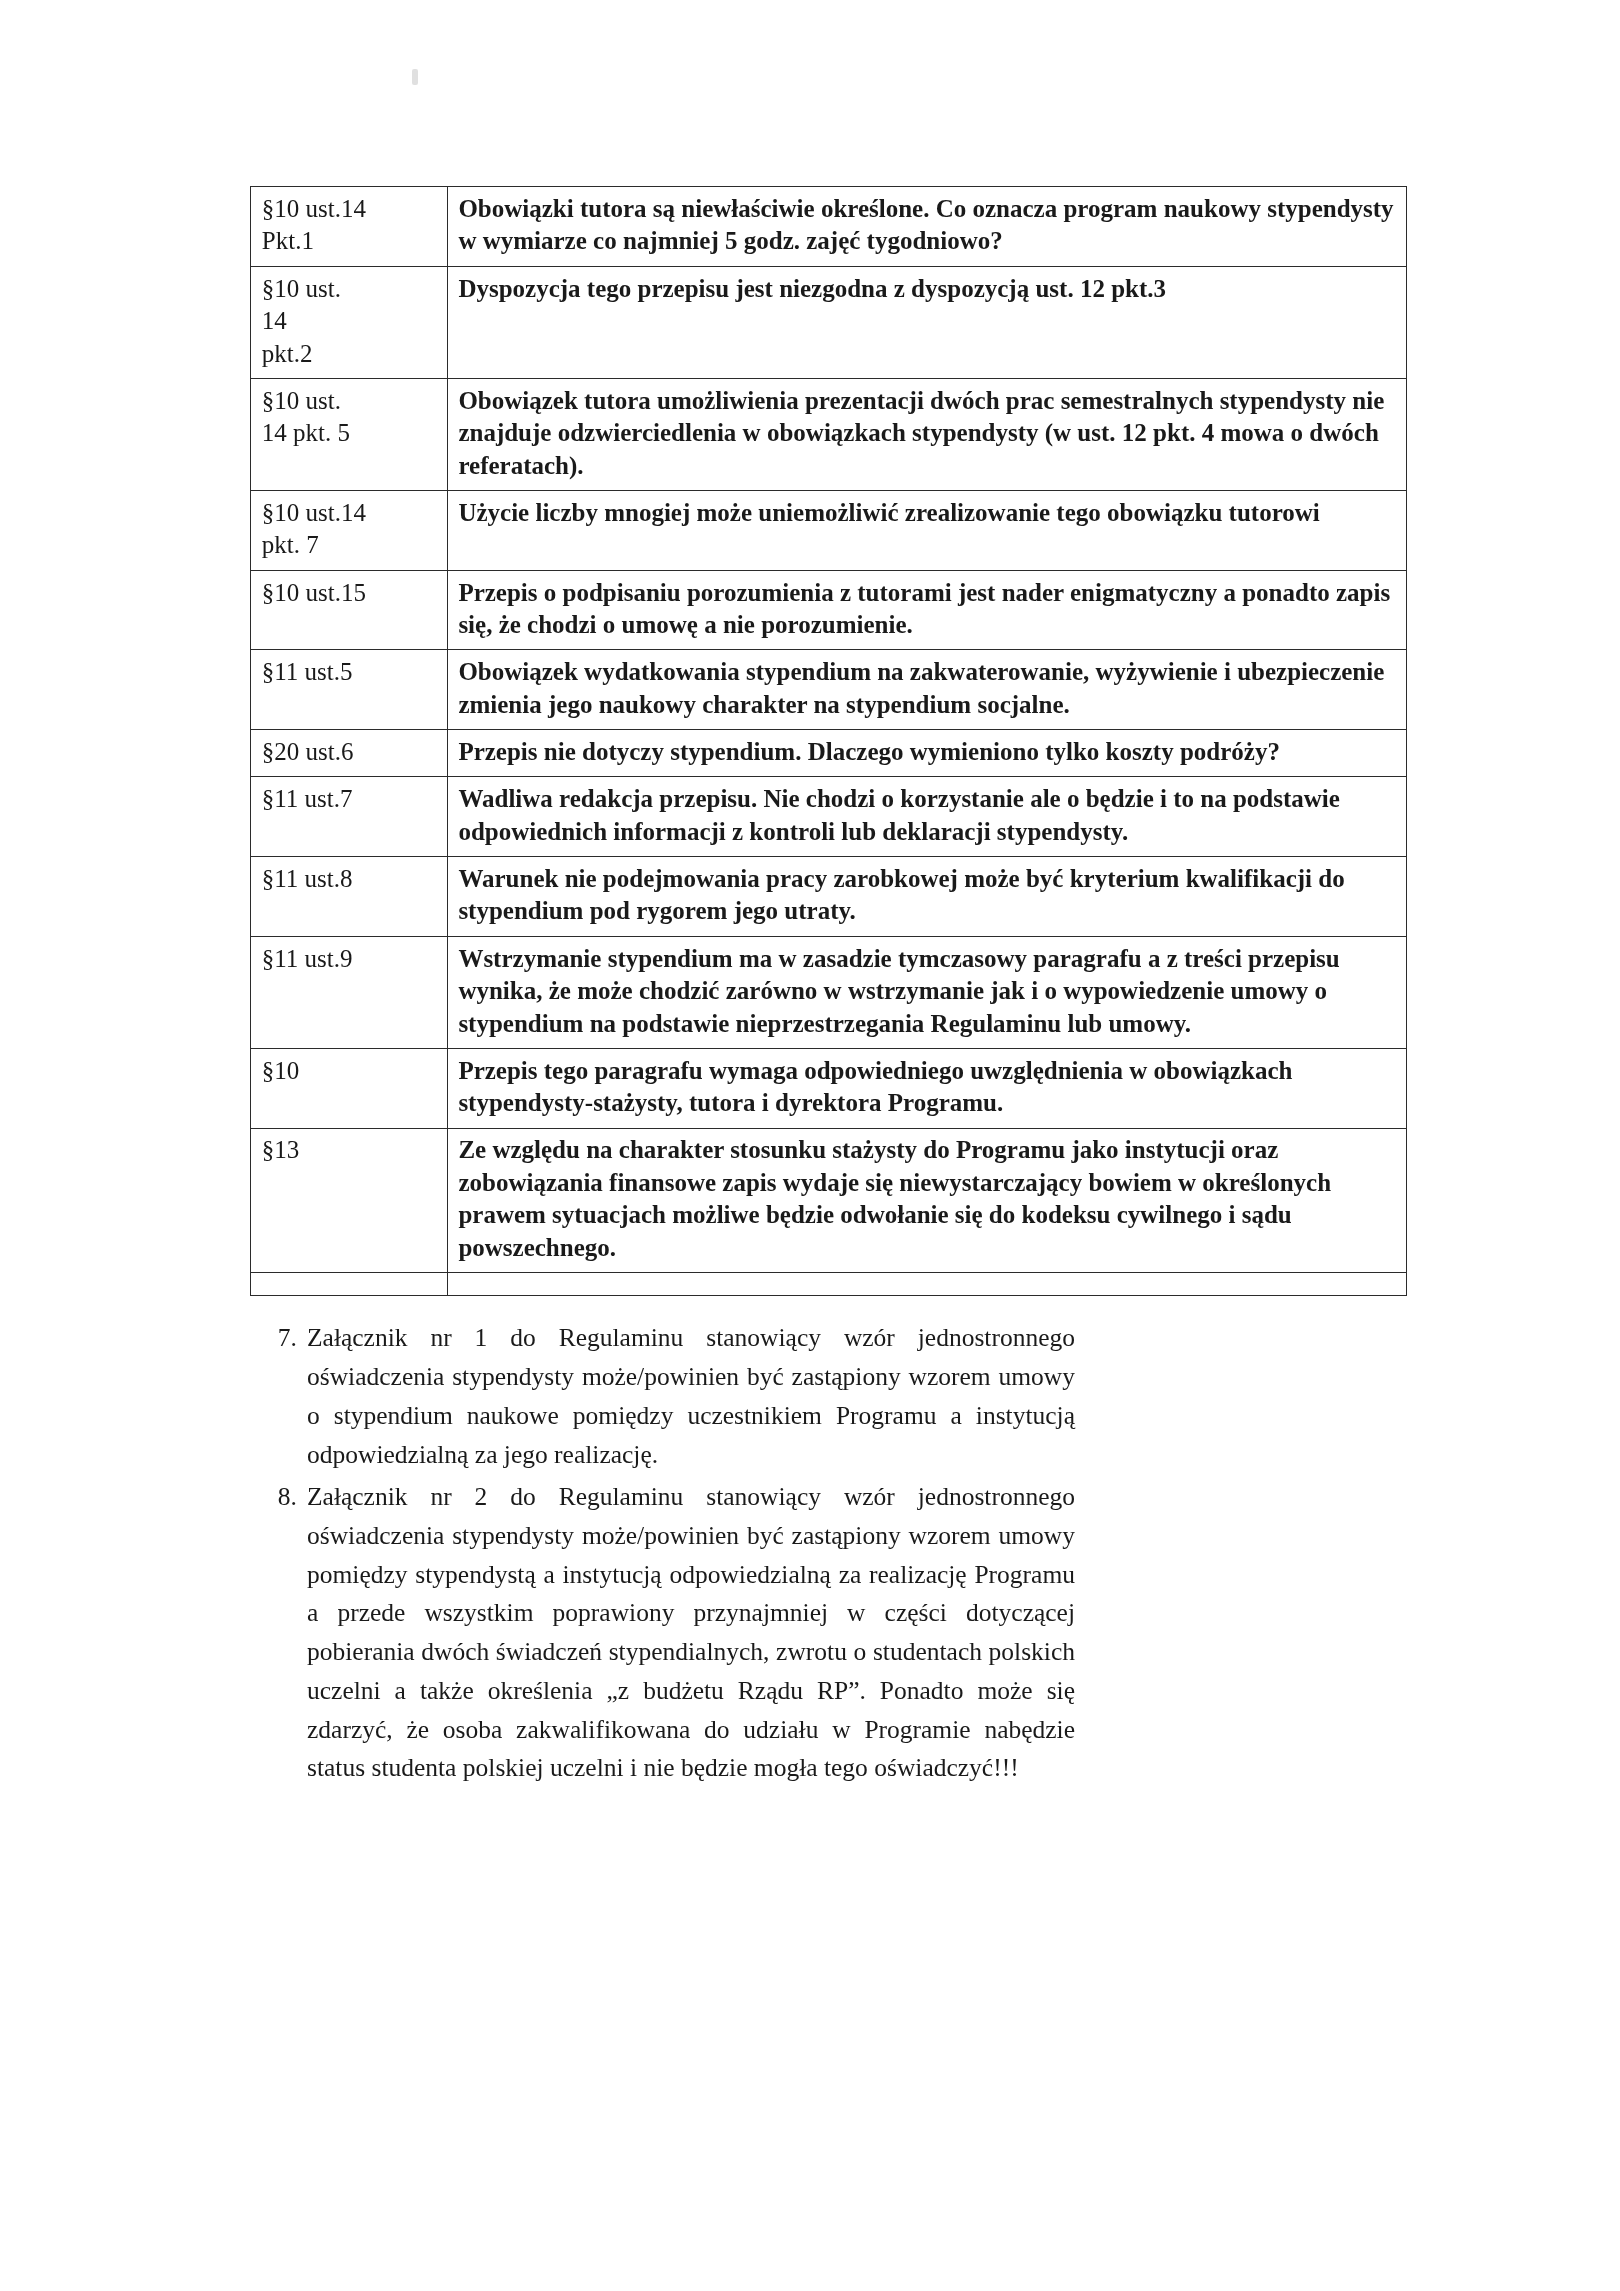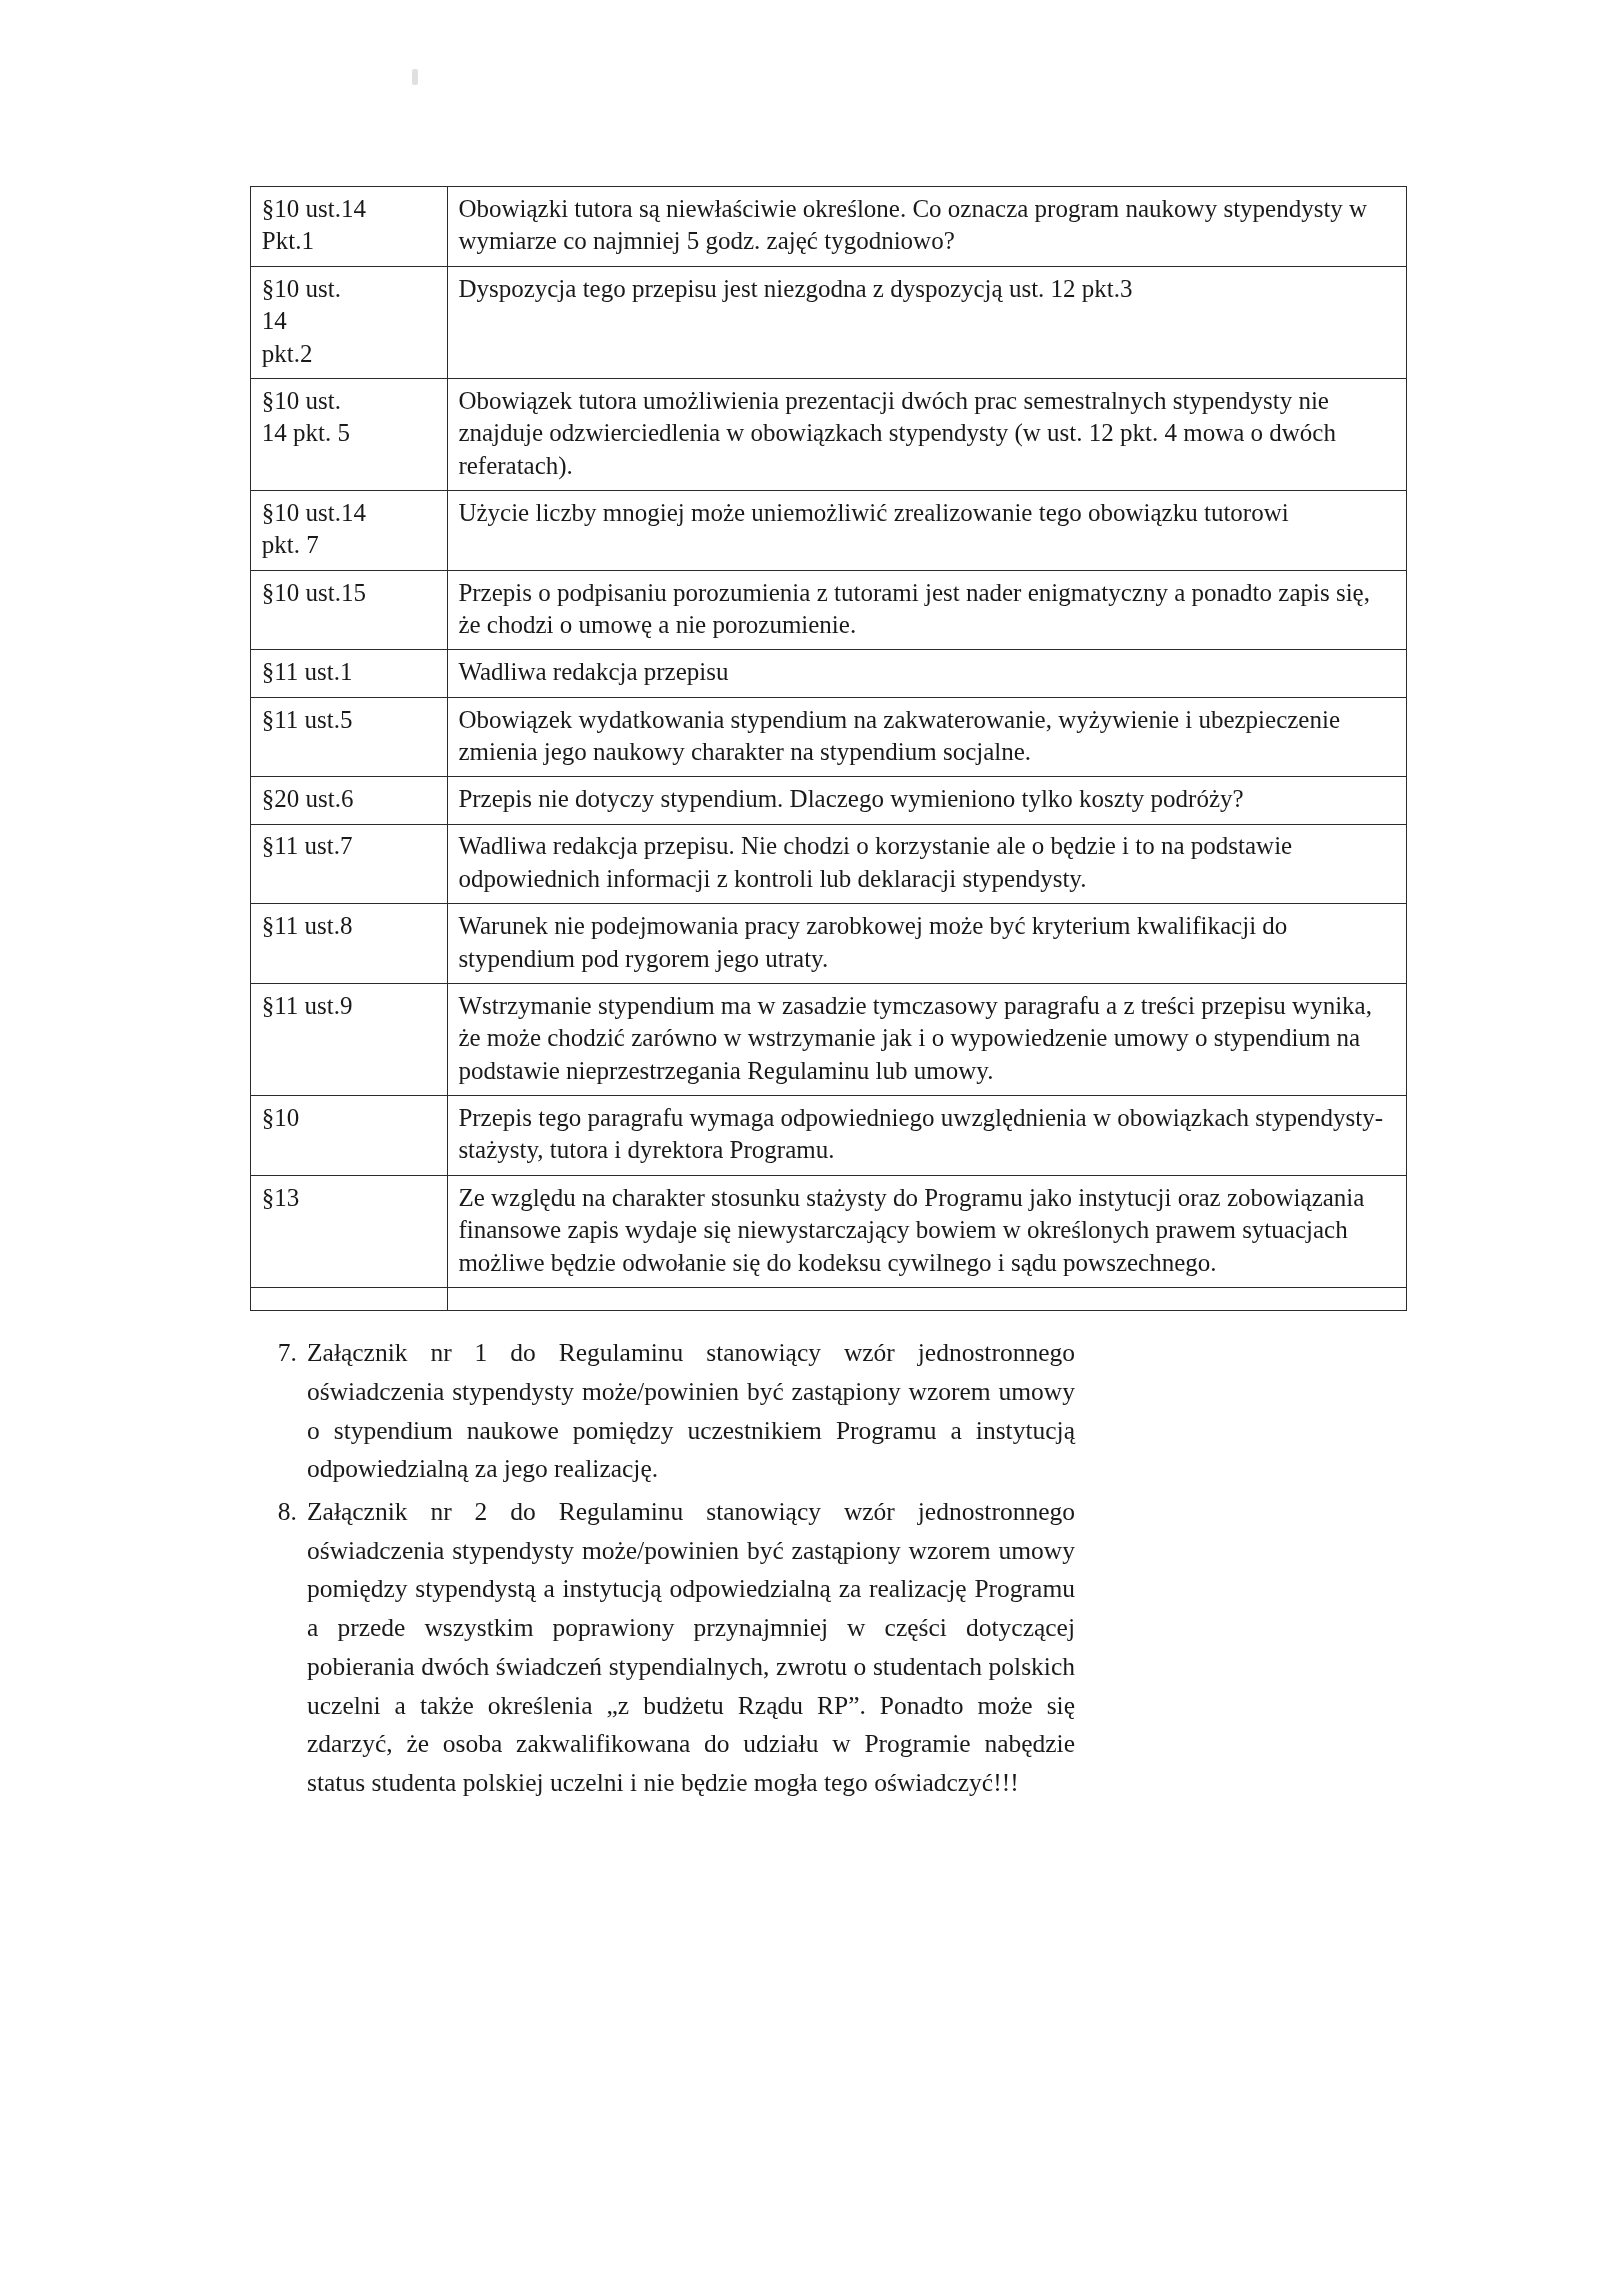--- a/index.html
+++ b/index.html
@@ -43,20 +43,21 @@
     border: 1.6px solid #2b2b2b;
     padding: 5.9px 10.8px 7.8px 10.8px;
     vertical-align: top;
   }
   td.col-ref {
     width: 174px;
     white-space: pre-line;
   }
   td.col-text {
     width: auto;
+    font-weight: bold;
   }
   tr.empty-row td {
     height: 21.6px;
     padding: 0;
   }
   ol.numbered {
     list-style: none;
     margin: 23.5px 0 0 0;
     padding: 0;
     font-size: 25.5px;
@@ -105,24 +106,20 @@
       <tr>
         <td class="col-ref">§10 ust.14
 pkt. 7</td>
         <td class="col-text">Użycie liczby mnogiej może uniemożliwić zrealizowanie tego obowiązku tutorowi</td>
       </tr>
       <tr>
         <td class="col-ref">§10 ust.15</td>
         <td class="col-text">Przepis o podpisaniu porozumienia z tutorami jest nader enigmatyczny a ponadto zapis się, że chodzi o umowę a nie porozumienie.</td>
       </tr>
       <tr>
-        <td class="col-ref">§11 ust.1</td>
-        <td class="col-text">Wadliwa redakcja przepisu</td>
-      </tr>
-      <tr>
         <td class="col-ref">§11 ust.5</td>
         <td class="col-text">Obowiązek wydatkowania stypendium na zakwaterowanie, wyżywienie i ubezpieczenie zmienia jego naukowy charakter na stypendium socjalne.</td>
       </tr>
       <tr>
         <td class="col-ref">§20 ust.6</td>
         <td class="col-text">Przepis nie dotyczy stypendium. Dlaczego wymieniono tylko koszty podróży?</td>
       </tr>
       <tr>
         <td class="col-ref">§11 ust.7</td>
         <td class="col-text">Wadliwa redakcja przepisu. Nie chodzi o korzystanie ale o będzie i to na podstawie odpowiednich informacji z kontroli lub deklaracji stypendysty.</td>

